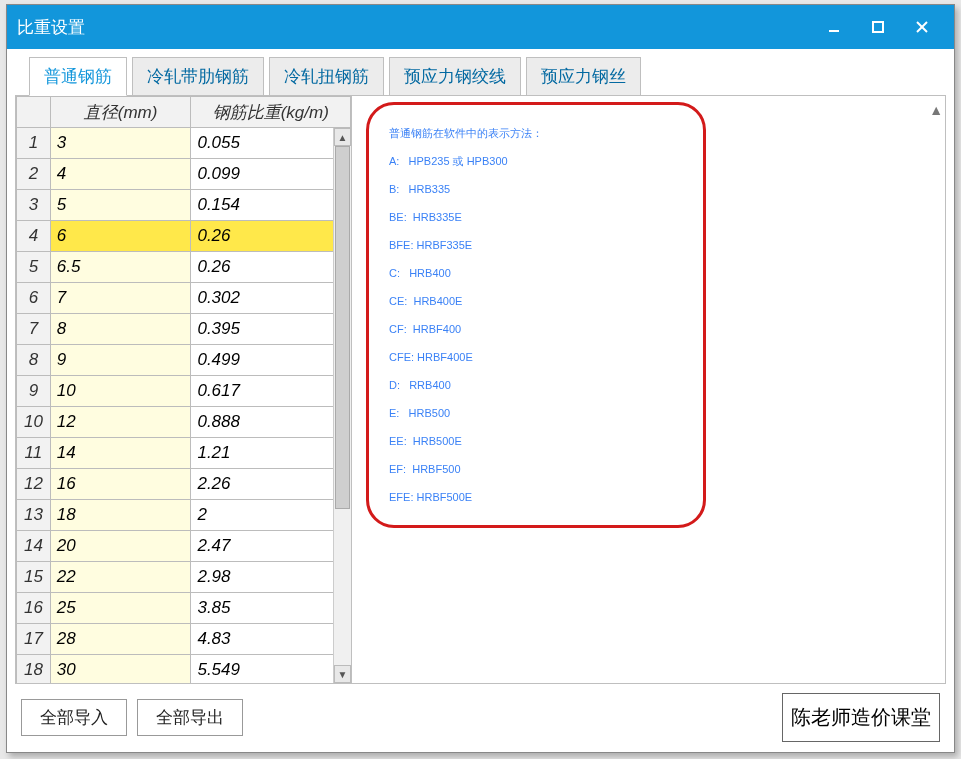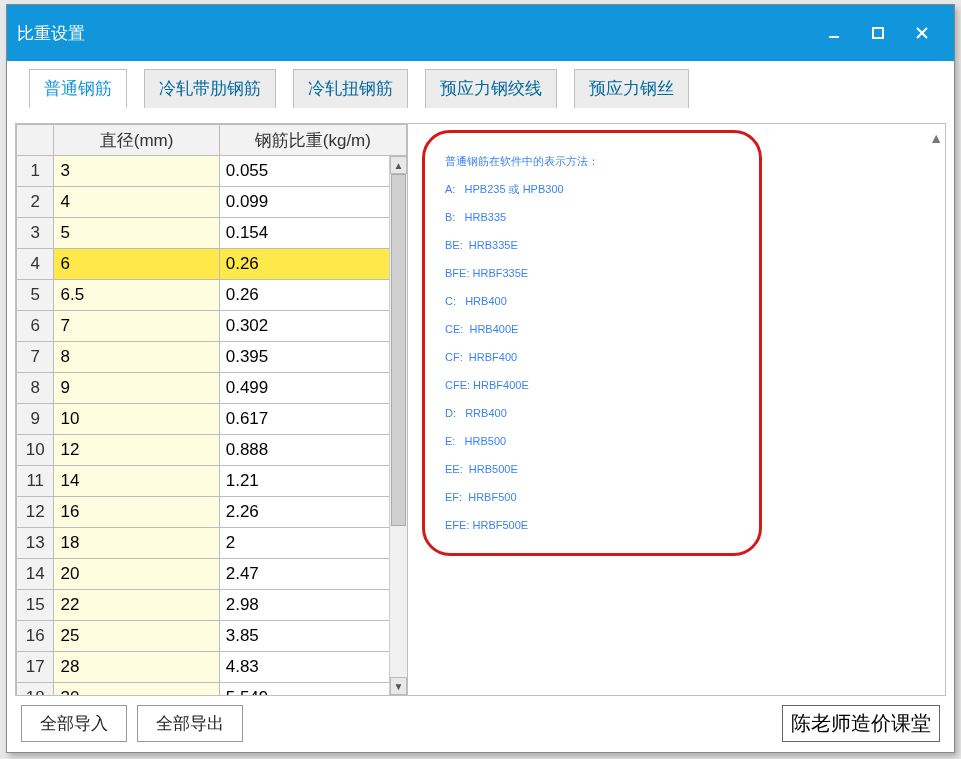--- a/index.html
+++ b/index.html
@@ -15,21 +15,21 @@
     position: absolute;
     left: 6px; top: 4px;
     width: 949px; height: 749px;
     background: #fff;
     border: 1px solid #888;
     box-shadow: 3px 4px 6px rgba(0,0,0,0.25);
     display: flex;
     flex-direction: column;
   }
   .titlebar {
-    height: 56px;
+    height: 44px;
     background: #1296db;
     color: #fff;
     display: flex;
     align-items: center;
     padding: 0 10px;
     font-size: 17px;
   }
   .titlebar .title { flex: 1; }
   .winbtns { display: flex; gap: 0; }
   .winbtn {
@@ -41,22 +41,22 @@
   .client {
     flex: 1;
     display: flex;
     flex-direction: column;
     background: #fff;
     padding: 8px 8px 6px 8px;
     min-height: 0;
   }
   .tabs {
     display: flex;
-    gap: 15px;
-    margin-bottom: 16px;
+    gap: 3px;
+    margin-bottom: 0;
     padding-left: 14px;
   }
   .tab {
     padding: 7px 14px;
     font-size: 17px;
     background: #ececec;
     border: 1px solid #bfbfbf;
     border-bottom: none;
     color: #0369a1;
     cursor: pointer;
@@ -71,26 +71,27 @@
   }
   .content {
     flex: 1;
     border: 1px solid #bfbfbf;
     display: flex;
     min-height: 0;
     position: relative;
     top: -1px;
   }
   .left-pane {
-    width: 392px;
+    width: 336px;
     border-right: 1px solid #bfbfbf;
     display: flex;
     flex-direction: column;
     min-height: 0;
     position: relative;
+    font-style: italic;
   }
   .table-wrap {
     flex: 1;
     overflow: hidden;
     position: relative;
   }
   table {
     border-collapse: collapse;
     width: 100%;
     font-size: 17px;
@@ -153,21 +154,21 @@
     font-size: 17px;
     background: #fff;
     border: 1px solid #999;
     cursor: pointer;
     color:#222;
   }
   .footer-spacer { flex: 1; }
   .brand {
     font-size: 20px;
     font-family: "KaiTi","STKaiti",serif;
-    padding: 4px 8px;
+    padding: 10px 8px;
     border: 1px solid #666;
     background: #fff;
   }
   .right-scroll {
     position:absolute; right:2px; top:6px;
     font-size: 14px; color:#777;
   }
 </style>
 </head>
 <body>

